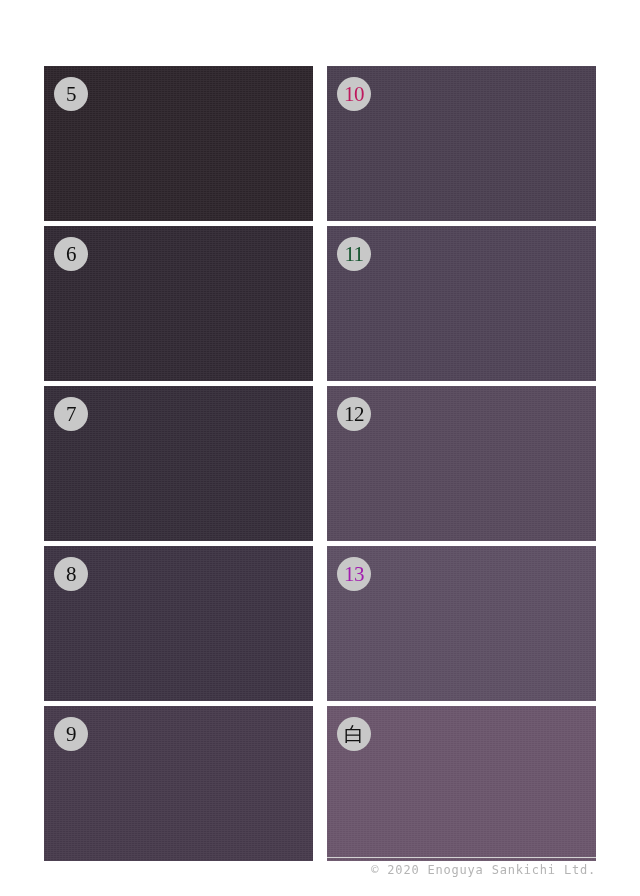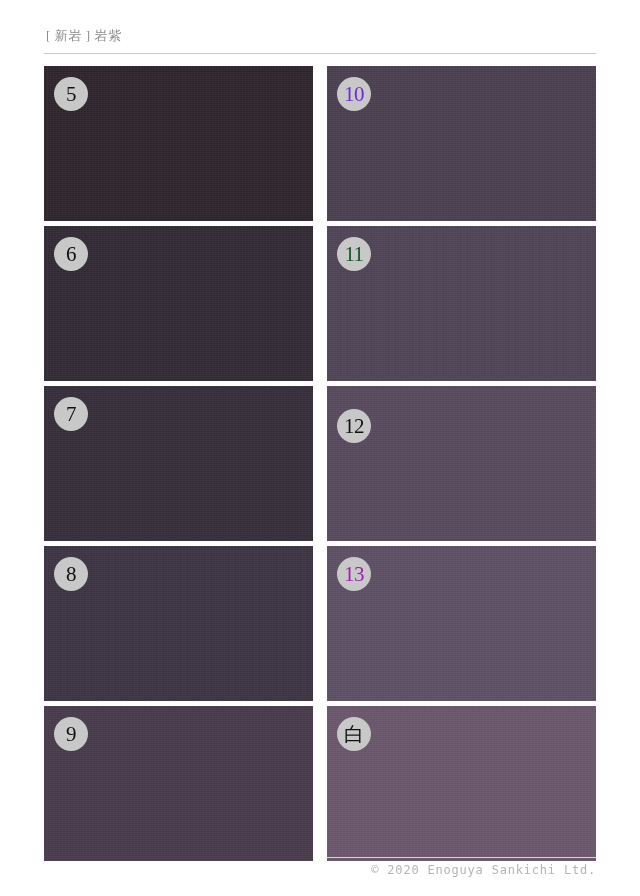--- a/index.html
+++ b/index.html
@@ -141,24 +141,20 @@
     color: #b4b4b4;
     letter-spacing: 0.8px;
     white-space: nowrap;
   }
 </style>
 </head>
 <body style="background: rgb(255, 255, 255);">
 
 <div class="page">
 
-  <div class="header">
-    <div class="header-title">[ 新岩 ] 岩紫</div>
-    <div class="header-rule"></div>
-  </div>
 
   <div class="grid">
 
     <div class="swatch col-left row-0">
       <div class="swatch-fill" style="background: rgb(43, 35, 41);"></div>
       <div class="swatch-grain"></div>
       <div class="badge" style="background: rgb(200, 200, 200); color: rgb(17, 17, 17);">5</div>
     </div>
 
     <div class="swatch col-left row-1">
@@ -181,33 +177,33 @@
 
     <div class="swatch col-left row-4">
       <div class="swatch-fill" style="background: rgb(68, 56, 73);"></div>
       <div class="swatch-grain"></div>
       <div class="badge" style="background: rgb(200, 200, 200); color: rgb(17, 17, 17);">9</div>
     </div>
 
     <div class="swatch col-right row-0">
       <div class="swatch-fill" style="background: rgb(72, 61, 78);"></div>
       <div class="swatch-grain"></div>
-      <div class="badge" style="background: rgb(200, 200, 200); color: #6d28d9;">10</div>
+      <div class="badge" style="background: rgb(200, 200, 200); color: #be185d;">10</div>
     </div>
 
     <div class="swatch col-right row-1">
       <div class="swatch-fill" style="background: rgb(77, 65, 84);"></div>
       <div class="swatch-grain"></div>
       <div class="badge" style="background: rgb(200, 200, 200); color: #14532d;">11</div>
     </div>
 
     <div class="swatch col-right row-2">
       <div class="swatch-fill" style="background: rgb(85, 71, 90);"></div>
       <div class="swatch-grain"></div>
-      <div class="badge" style="background: rgb(200, 200, 200); color: rgb(17, 17, 17); margin-top: 12px;">12</div>
+      <div class="badge" style="background: rgb(200, 200, 200); color: rgb(17, 17, 17);">12</div>
     </div>
 
     <div class="swatch col-right row-3">
       <div class="swatch-fill" style="background: rgb(91, 77, 97);"></div>
       <div class="swatch-grain"></div>
       <div class="badge" style="background: rgb(200, 200, 200); color: #a21caf;">13</div>
     </div>
 
     <div class="swatch col-right row-4">
       <div class="swatch-fill" style="background: rgb(104, 83, 105);"></div>

